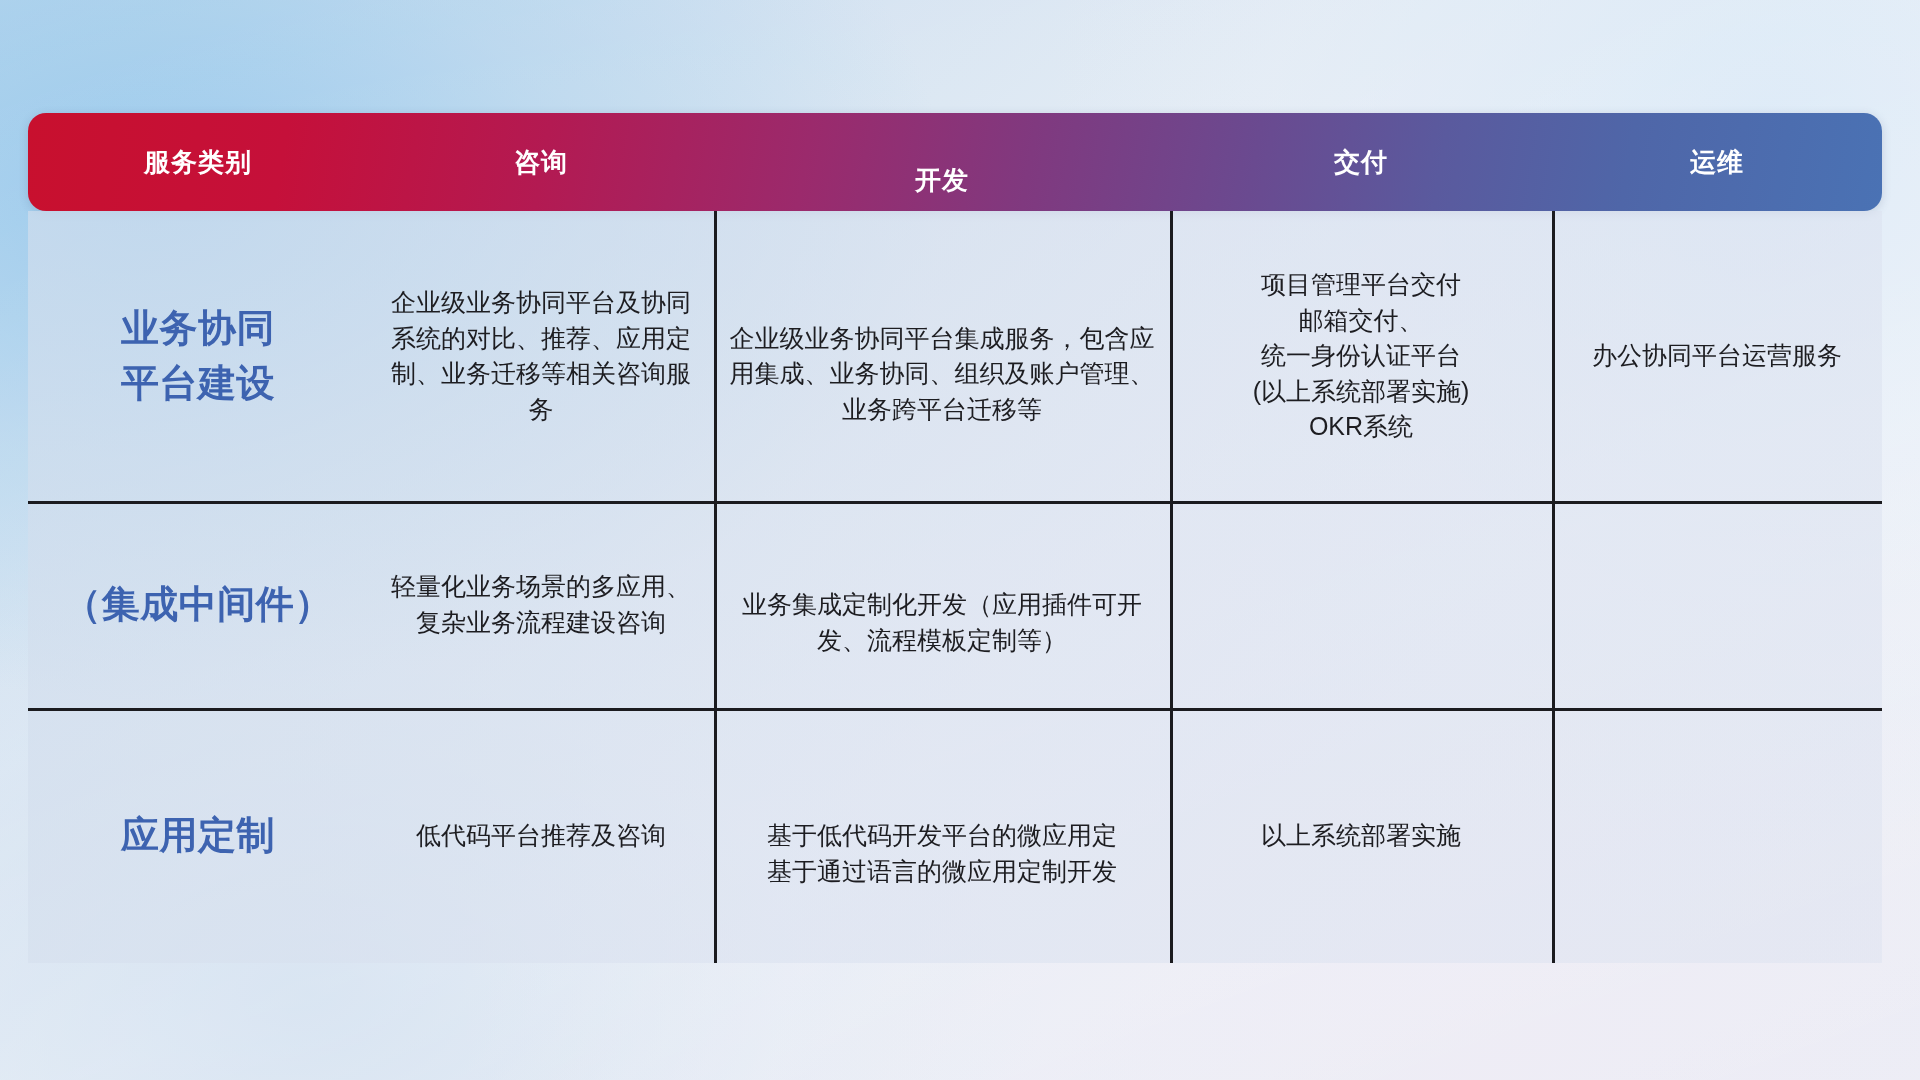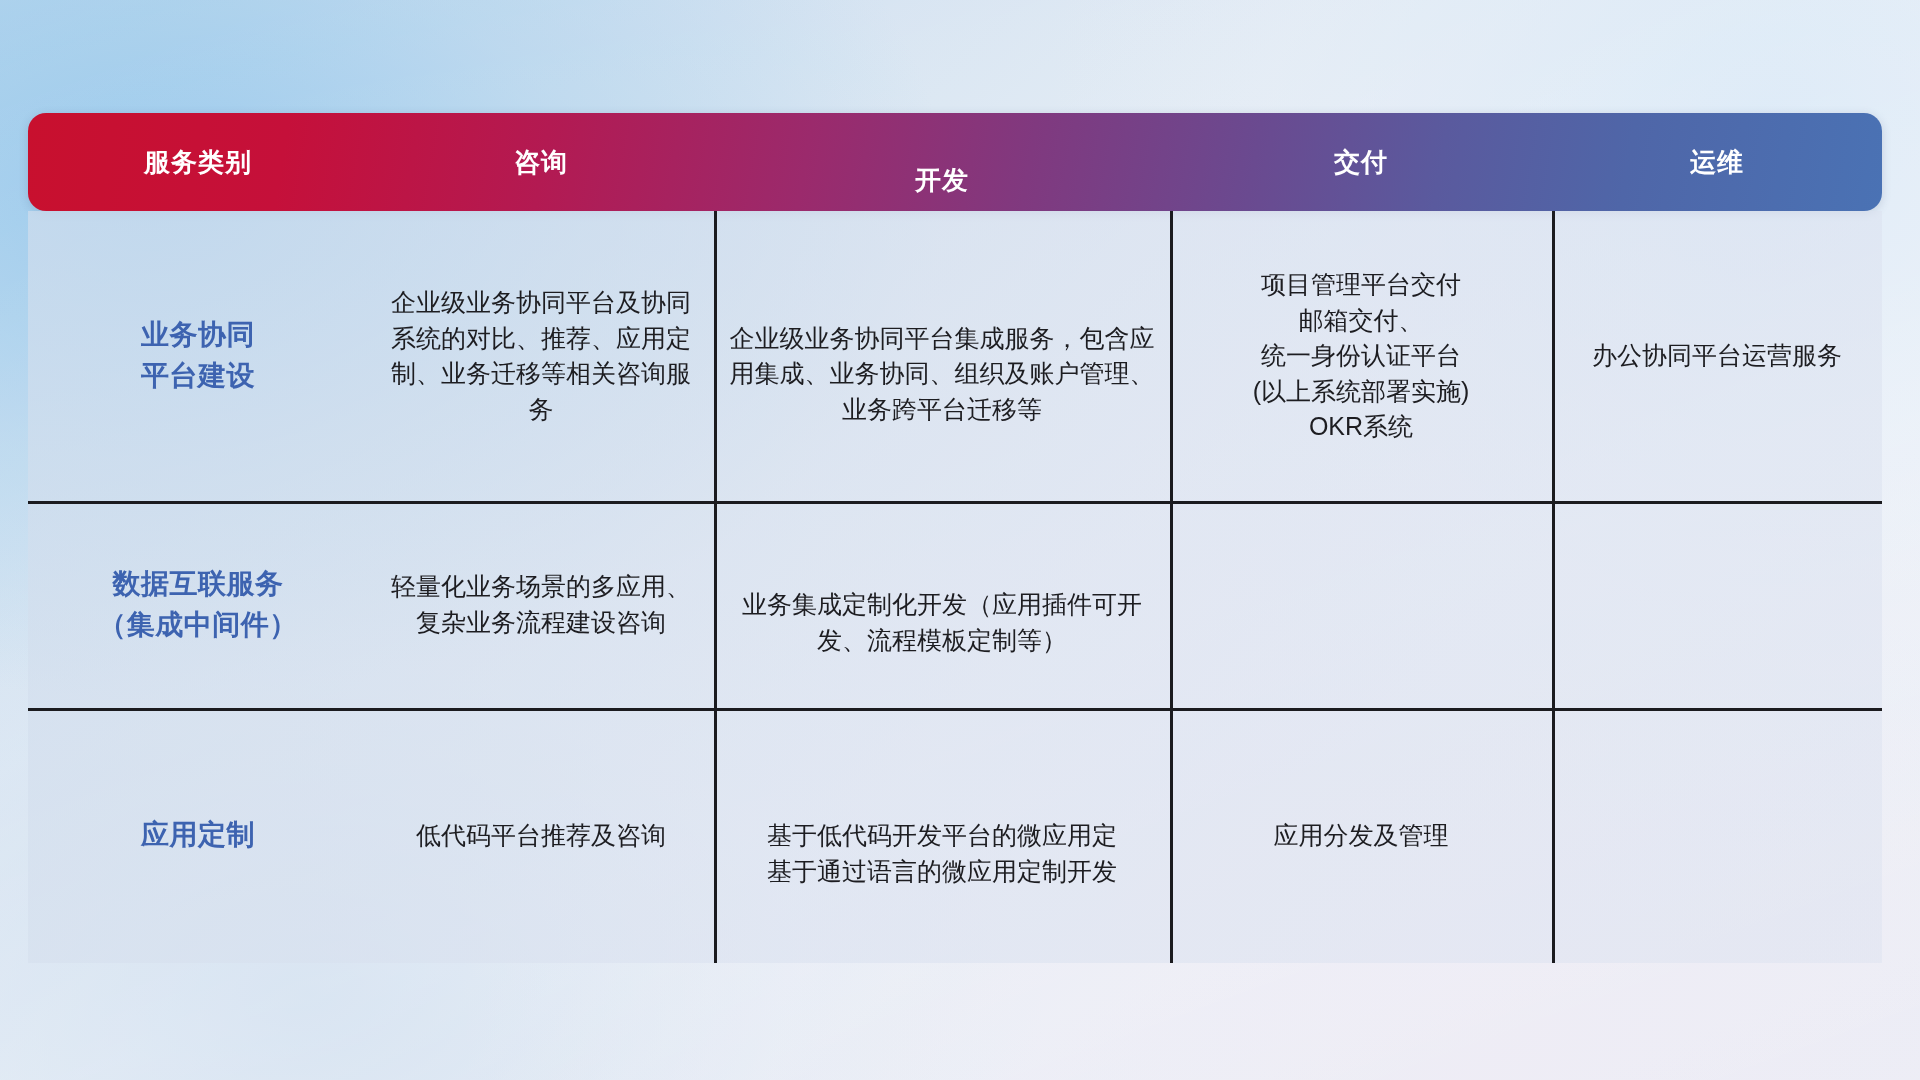--- a/index.html
+++ b/index.html
@@ -123,21 +123,21 @@
     padding: 0 14px;
     text-align: center;
     color: #1d1d21;
     font-size: 25px;
     line-height: 1.42;
     z-index: 2;
   }
   .cat {
     color: #3d63b0;
     font-weight: 700;
-    font-size: 28px;
+    font-size: 38px;
     line-height: 1.45;
     letter-spacing: 0.5px;
     text-align: center;
   }
 </style>
 </head>
 <body>
 
 <div id="page">
   <div class="bg-sheen"></div>
@@ -172,37 +172,36 @@
           <div>邮箱交付、</div>
           <div>统一身份认证平台</div>
           <div>(以上系统部署实施)</div>
           <div>OKR系统</div>
         </div>
         <div class="cell c4">办公协同平台运营服务</div>
       </div>
 
       <div class="trow r1">
         <div class="cell cat c0">
-          <div>数据互联服务</div>
           <div>（集成中间件）</div>
         </div>
         <div class="cell c1">轻量化业务场景的多应用、复杂业务流程建设咨询</div>
         <div class="cell c2">业务集成定制化开发（应用插件可开发、流程模板定制等）</div>
         <div class="cell c3"></div>
         <div class="cell c4"></div>
       </div>
 
       <div class="trow r2">
         <div class="cell cat c0">
           <div>应用定制</div>
         </div>
         <div class="cell c1">低代码平台推荐及咨询</div>
         <div class="cell c2">
           <div>基于低代码开发平台的微应用定</div>
           <div>基于通过语言的微应用定制开发</div>
         </div>
-        <div class="cell c3">应用分发及管理</div>
+        <div class="cell c3">以上系统部署实施</div>
         <div class="cell c4"></div>
       </div>
 
     </div>
   </div>
 </div>
 
 </body></html>

